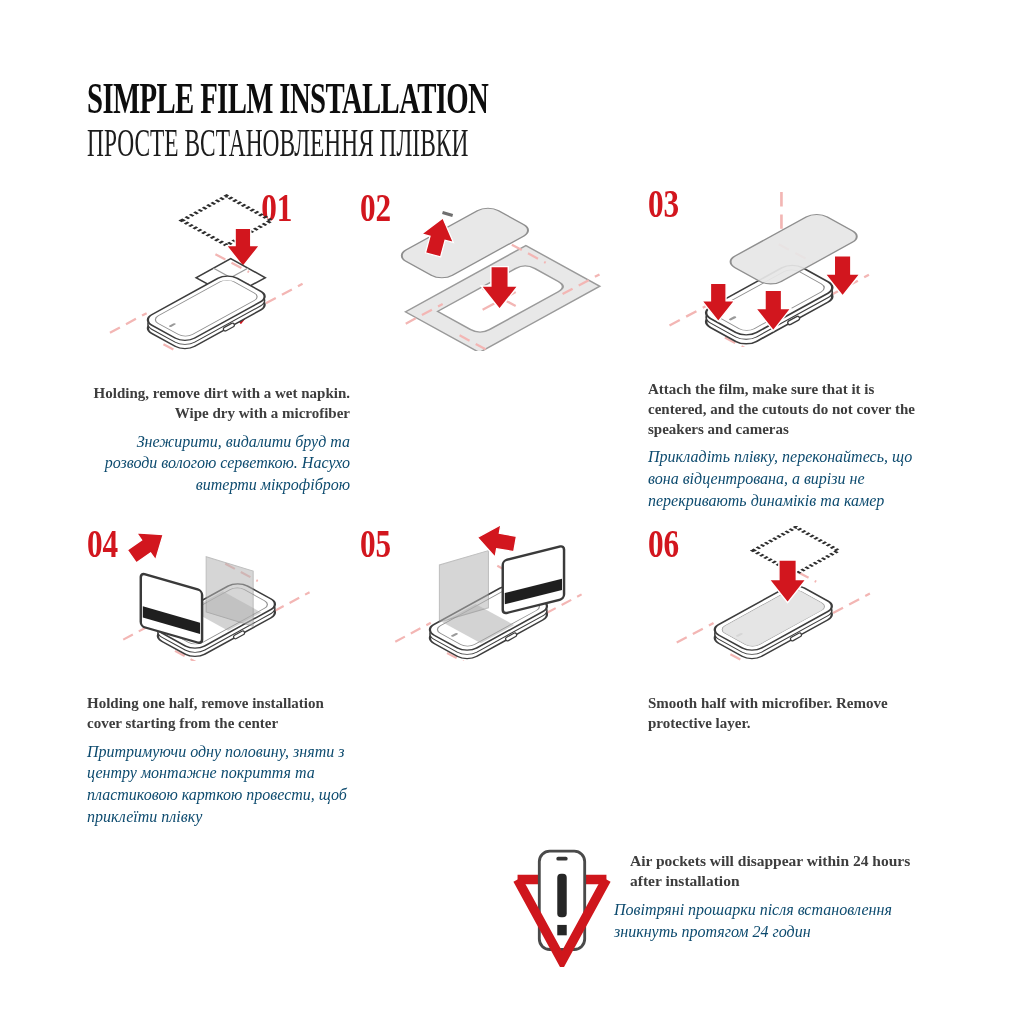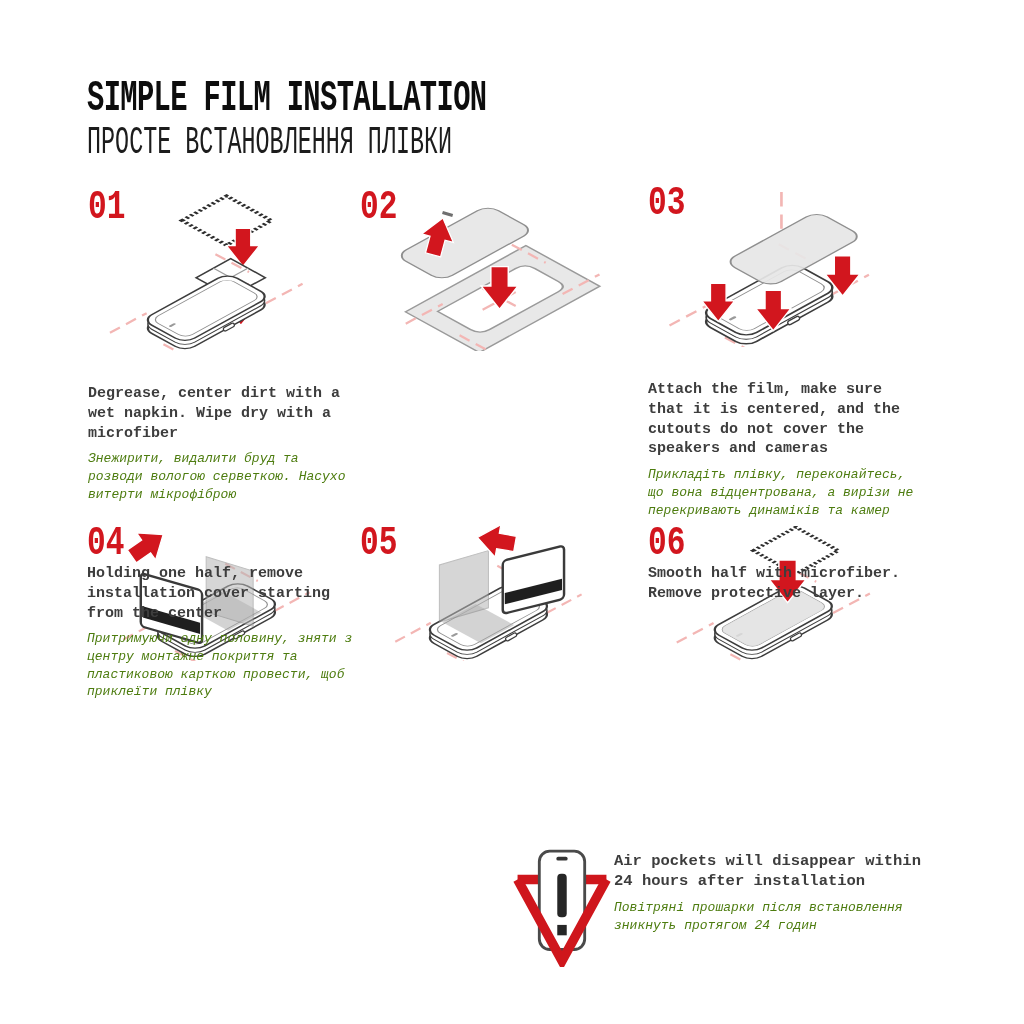--- a/index.html
+++ b/index.html
@@ -1,36 +1,36 @@
 <!DOCTYPE html>
 <html><head>
 <meta charset="utf-8">
 <style>
   html,body{margin:0;padding:0;background:#ffffff;}
   #canvas{position:relative;width:1024px;height:1024px;background:#ffffff;overflow:hidden;
-          font-family:Liberation Mono, monospace;}
+          font-family:Liberation Serif, serif;}
 
   
   .header{position:absolute;left:87px;top:76px;}
   .title-en{font-size:45px;font-weight:700;color:#0d0d0d;letter-spacing:-1px;
             transform:scaleX(0.64);transform-origin:left center;white-space:nowrap;line-height:1.0;}
   .title-uk{font-size:39px;font-weight:400;color:#1c1c1c;letter-spacing:0px;
             transform:scaleX(0.60);transform-origin:left center;white-space:nowrap;line-height:1.05;margin-top:2px;}
 
   
   .step{position:absolute;}
   .step-number{font-size:40px;font-weight:700;color:#d2161e;transform:scaleX(0.78);
                transform-origin:left center;line-height:1;}
   .illo{position:absolute;left:0;top:2px;width:100%;display:flex;justify-content:center;}
   .illo svg{display:block;}
   .step-texts{position:relative;}
   .row1 .step-texts{margin-top:156px;}
-  .row2 .step-texts{}
+  .row2 .step-texts{margin-top:130px;}
   .t-en{font-size:15px;font-weight:700;color:#3d3d3d;line-height:1.32;margin:0 0 7px 0;}
-  .t-uk{font-size:13px;font-style:italic;color:#4d7c0f;line-height:1.36;margin:0;}
+  .t-uk{font-size:16px;font-style:italic;color:#0c4a6e;line-height:1.36;margin:0;}
 
   
   .note-icon{position:absolute;left:510px;top:845px;}
   .note-texts{position:absolute;left:614px;top:851px;width:330px;}
 
   .hidden-defs{position:absolute;width:0;height:0;overflow:hidden;}
 </style>
 </head>
 <body>
 
@@ -98,34 +98,34 @@
         </g>
       </g>
     </defs>
   </svg>
 
   <div class="header">
     <div class="title-en">SIMPLE FILM INSTALLATION</div>
     <div class="title-uk">ПРОСТЕ ВСТАНОВЛЕННЯ ПЛІВКИ</div>
   </div>
 
-  <div class="step row1" style="left:88px;top:188px;width:262px;">
+  <div class="step row1" style="left:88px;top:188px;width:262px;text-align:right;">
     <div class="step-number">01</div>
     <div class="illo">
       <svg width="235" height="161" viewBox="0 0 230 158">
         <use href="#napkin-serrated" transform="translate(122,30)"></use>
         <use href="#red-arrow" transform="translate(138,58) scale(0.85)"></use>
         <use href="#napkin-folded" transform="translate(126,86)"></use>
         <use href="#red-arrow" transform="translate(136,114) scale(0.95)"></use>
         <use href="#cross-marks" transform="translate(102,116) scale(0.85)"></use>
         <use href="#iso-phone" transform="translate(102,116) scale(0.74)"></use>
       </svg>
     </div>
     <div class="step-texts">
-      <p class="t-en">Degrease, center dirt with a wet napkin. Wipe dry with a microfiber</p>
+      <p class="t-en">Holding, remove dirt with a wet napkin. Wipe dry with a microfiber</p>
       <p class="t-uk">Знежирити, видалити бруд та розводи вологою серветкою. Насухо витерти мікрофіброю</p>
     </div>
   </div>
 
   <div class="step row1" style="left:360px;top:188px;width:272px;">
     <div class="step-number">02</div>
     <div class="illo">
       <svg width="235" height="161" viewBox="0 0 230 158">
         <g transform="translate(121,107) scale(0.95)">
           <g transform="scale(1,0.55) rotate(-45)">
@@ -231,17 +231,17 @@
     <svg width="104" height="122" viewBox="0 0 110 128">
       <line x1="8" y1="36" x2="102" y2="36" stroke="#cf161c" stroke-width="10"></line>
       <rect x="31" y="6" width="48" height="104" rx="11" fill="#ffffff" stroke="#4a4a4a" stroke-width="3"></rect>
       <rect x="49" y="12" width="12" height="4" rx="2" fill="#333333"></rect>
       <path d="M8,36 L55,122 L102,36" fill="none" stroke="#cf161c" stroke-width="10"></path>
       <rect x="50" y="30" width="10" height="46" rx="4" fill="#262626"></rect>
       <rect x="50" y="84" width="10" height="11" fill="#262626"></rect>
     </svg>
   </div>
   <div class="note-texts">
-    <p class="t-en" style="font-size:15.5px;">Air pockets will disappear within 24 hours after installation</p>
+    <p class="t-en" style="font-size:15.5px;margin-left:16px;">Air pockets will disappear within 24 hours after installation</p>
     <p class="t-uk">Повітряні прошарки після встановлення зникнуть протягом 24 годин</p>
   </div>
 
 </div>
 
 </body></html>

